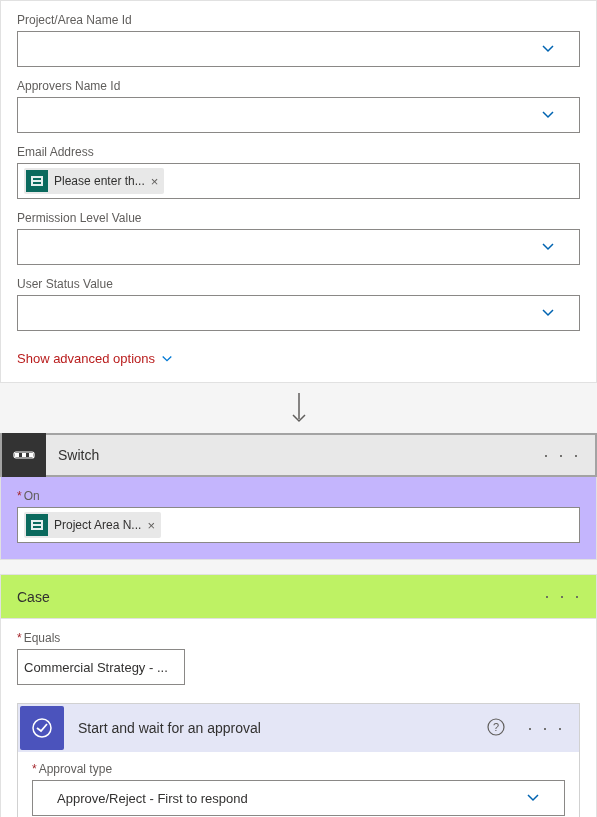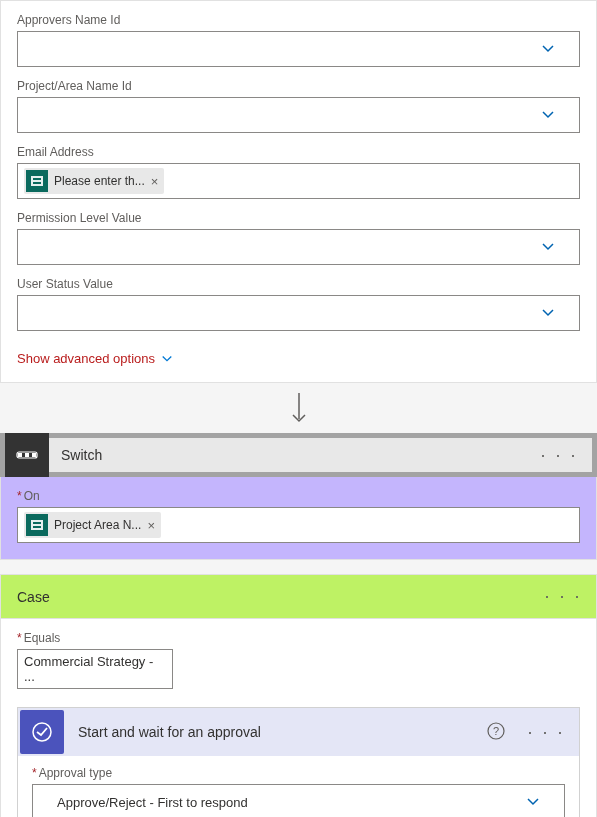--- a/index.html
+++ b/index.html
@@ -12,54 +12,54 @@
   .chevron { width: 14px; height: 14px; }
   .chevron svg { display:block; }
   .token { display:flex; align-items:center; background:#e8e8e8; border-radius:2px; padding:2px 6px 2px 2px; gap:6px; height:26px; }
   .token-icon { width:22px; height:22px; background:#0b6a5e; display:flex; align-items:center; justify-content:center; }
   .token-icon svg { fill:#fff; }
   .token-text { font-size:12px; color:#323130; max-width:110px; white-space:nowrap; overflow:hidden; text-overflow:ellipsis; }
   .token-close { font-size:13px; color:#605e5c; cursor:pointer; }
   .adv-link { color:#b91c1c; font-size:13px; margin-top:20px; display:flex; align-items:center; gap:6px; cursor:pointer; width:fit-content; }
   .arrow-down-connector { display:flex; justify-content:center; padding:8px 0; }
   .arrow-down-connector svg { stroke:#605e5c; }
-  .step-header { background:#e8e8e8; display:flex; align-items:center; height:44px; border:5px solid #a3a3a3; }
+  .step-header { background:#e8e8e8; display:flex; align-items:center; height:44px; border:2px solid #a3a3a3; }
   .step-header.dark-badge .badge { background:#333; width:44px; height:44px; display:flex; align-items:center; justify-content:center; }
   .step-header .title { flex:1; padding-left:12px; font-size:14px; color:#323130; }
   .dots { padding:0 14px; cursor:pointer; color:#605e5c; font-size:18px; letter-spacing:2px; }
   .step-body { background:#c4b5fd; border:1px solid #e1e1e1; border-top:none; padding:12px 16px 16px 16px; }
   .req-star { color:#a4262c; margin-right:2px; }
-  .narrow { width:156px; }
+  .narrow { width:168px; }
   .gap { height:14px; background:#f5f5f5; }
   .case-panel { border:1px solid #e1e1e1; background:#fff; }
   .inner-action { margin-top:18px; border:1px solid #d1d1d1; }
   .approval-header { background:#e4e6f6; display:flex; align-items:center; height:48px; }
   .approval-badge { width:44px; height:44px; background:#4b53bc; display:flex; align-items:center; justify-content:center; margin:2px; border-radius:2px; }
   .approval-title { flex:1; padding-left:12px; font-size:14px; }
   .help-icon { color:#605e5c; cursor:pointer; padding:0 8px; }
   .approval-body { background:#fff; padding:10px 14px 16px 14px; }
 </style>
 </head>
 <body>
 
 <div class="panel1">
 
   <div class="field-group">
-    <label class="field-label">Approvers Name Id</label>
+    <label class="field-label">Project/Area Name Id</label>
     <div class="select-box">
       <span class="chevron">
         <svg viewBox="0 0 14 14" width="14" height="14">
             <path d="M2 4 L7 9 L12 4" stroke="#0063b1" stroke-width="1.5" fill="none"></path>
           </svg>
       </span>
     </div>
   </div>
 
   <div class="field-group">
-    <label class="field-label">Project/Area Name Id</label>
+    <label class="field-label">Approvers Name Id</label>
     <div class="select-box">
       <span class="chevron">
         <svg viewBox="0 0 14 14" width="14" height="14">
             <path d="M2 4 L7 9 L12 4" stroke="#0063b1" stroke-width="1.5" fill="none"></path>
           </svg>
       </span>
     </div>
   </div>
 
   <div class="field-group">

